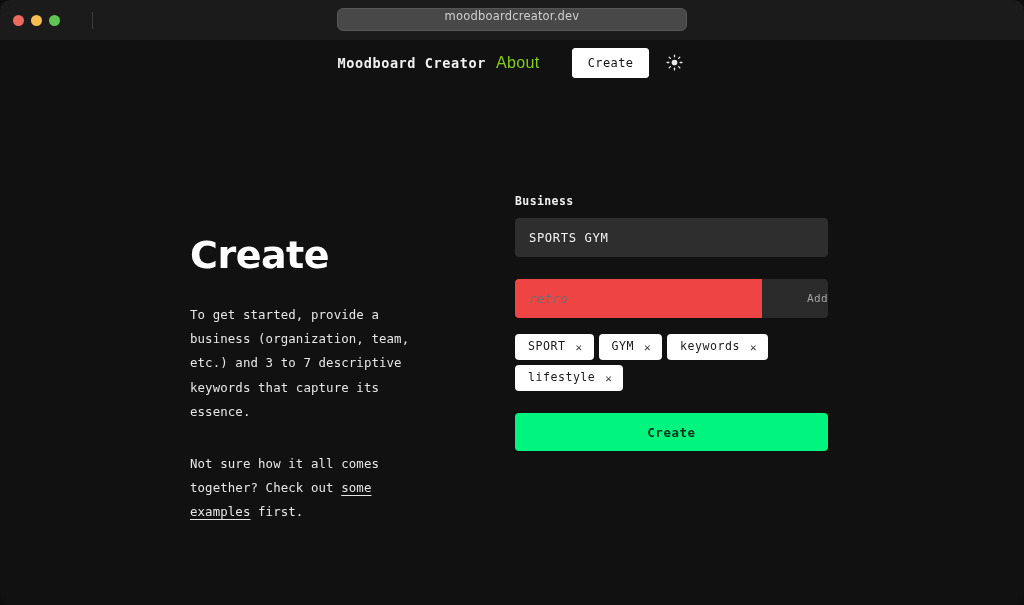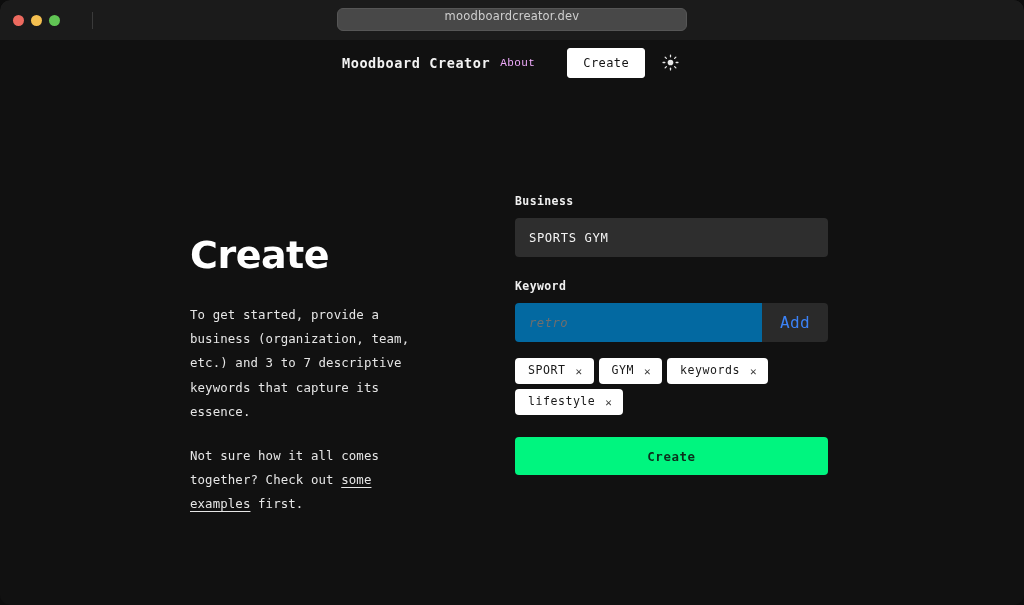--- a/index.html
+++ b/index.html
@@ -80,30 +80,30 @@
     font-weight: 700;
     color: #f2f2f2;
     letter-spacing: .6px;
   }
   .nav {
     display: flex;
     align-items: center;
     gap: 0;
   }
   .nav-link {
-    font-size: 11px;
-    color: #f0abfc;
+    font-size: 16px;
+    color: #84cc16;
     letter-spacing: .4px;
     padding: 6px 10px;
     margin-right: 22px;
     text-decoration: none;
     cursor: pointer;
     background: none;
     border: none;
-    font-family: Liberation Mono, monospace;
+    font-family: Liberation Sans, sans-serif;
   }
   .nav-link.last { margin-right: 18px; }
   .nav-cta {
     font-size: 12px;
     letter-spacing: .4px;
     color: #141414;
     background: #ffffff;
     border: 1px solid #ffffff;
     border-radius: 3px;
     padding: 7px 15px;
@@ -145,21 +145,21 @@
     letter-spacing: -0.5px;
     margin-bottom: 26px;
   }
   .intro {
     font-size: 12.4px;
     line-height: 1.95;
     color: #e6e6e6;
     letter-spacing: .1px;
     max-width: 233px;
   }
-  .intro + .intro { margin-top: 20px; }
+  .intro + .intro { margin-top: 28px; }
   .inline-link {
     color: #e6e6e6;
     text-decoration: underline;
     text-underline-offset: 3px;
     cursor: pointer;
   }
 
   
   .field-label {
     font-size: 11.5px;
@@ -185,41 +185,42 @@
 
   .keyword-row {
     width: 313px;
     height: 39px;
     display: flex;
     border-radius: 4px;
     overflow: hidden;
   }
   .keyword-input {
     flex: 1;
-    background: #0369a1;
+    background: #ef4444;
     border: none;
     color: #f2f2f2;
     font-family: inherit;
     font-size: 12.2px;
     letter-spacing: .5px;
     padding: 0 14px;
   }
   .keyword-input::placeholder {
     color: #6e6e6e;
     font-style: italic;
   }
   .add-btn {
     width: 66px;
     background: #2a2a2a;
     border: none;
-    color: #3b82f6;
-    font-family: inherit;
-    font-size: 16px;
+    color: #a3a3a3;
+    font-family: inherit;
+    font-size: 11px;
     letter-spacing: .4px;
     cursor: pointer;
+    text-align: right;
   }
 
   .chips {
     display: flex;
     flex-wrap: wrap;
     gap: 5px;
     width: 320px;
     margin-top: 16px;
     margin-bottom: 22px;
   }
@@ -306,21 +307,20 @@
     </div>
 
     <div class="right-col">
 
       <div class="field-block">
         <div class="field-label">Business</div>
         <input class="text-input" type="text" value="SPORTS GYM" style="">
       </div>
 
       <div>
-        <div class="field-label">Keyword</div>
         <div class="keyword-row">
           <input class="keyword-input" type="text" placeholder="retro" style="">
           <button class="add-btn">Add</button>
         </div>
       </div>
 
       <div class="chips">
         <span class="chip">
           <span>SPORT</span>
           <span class="chip-x">✕</span>

